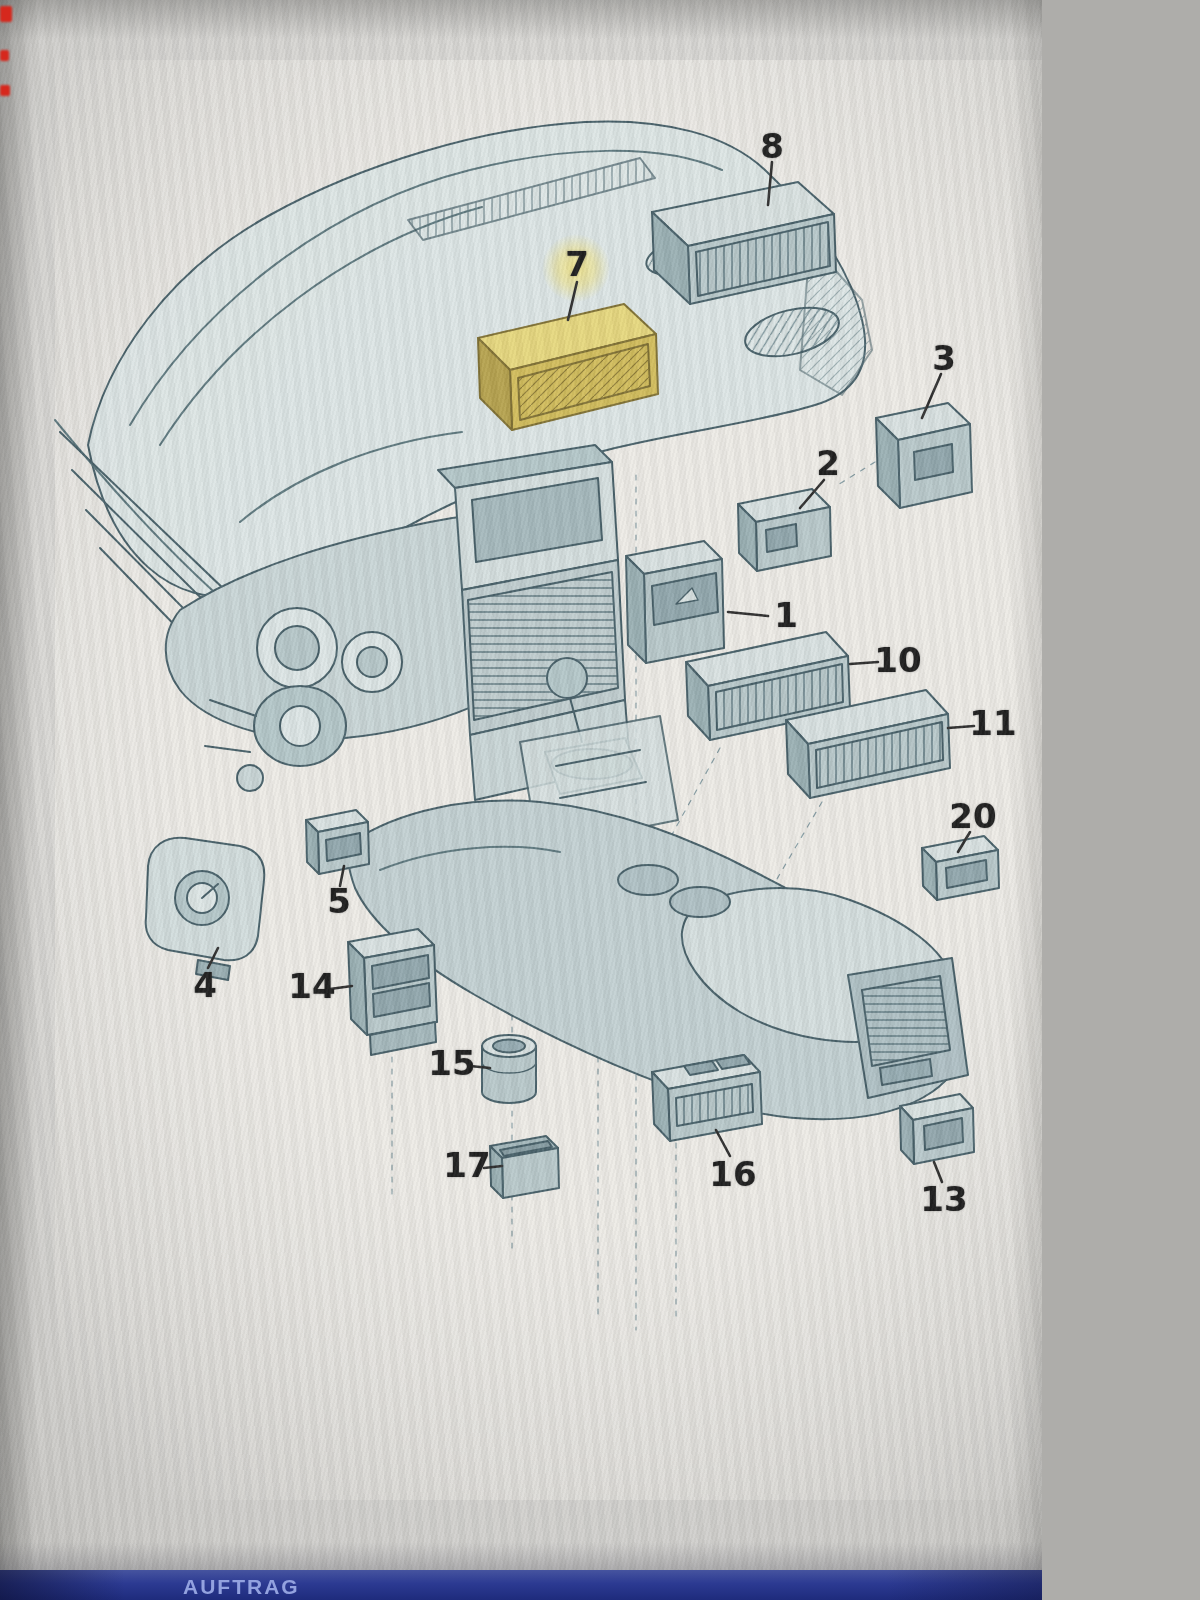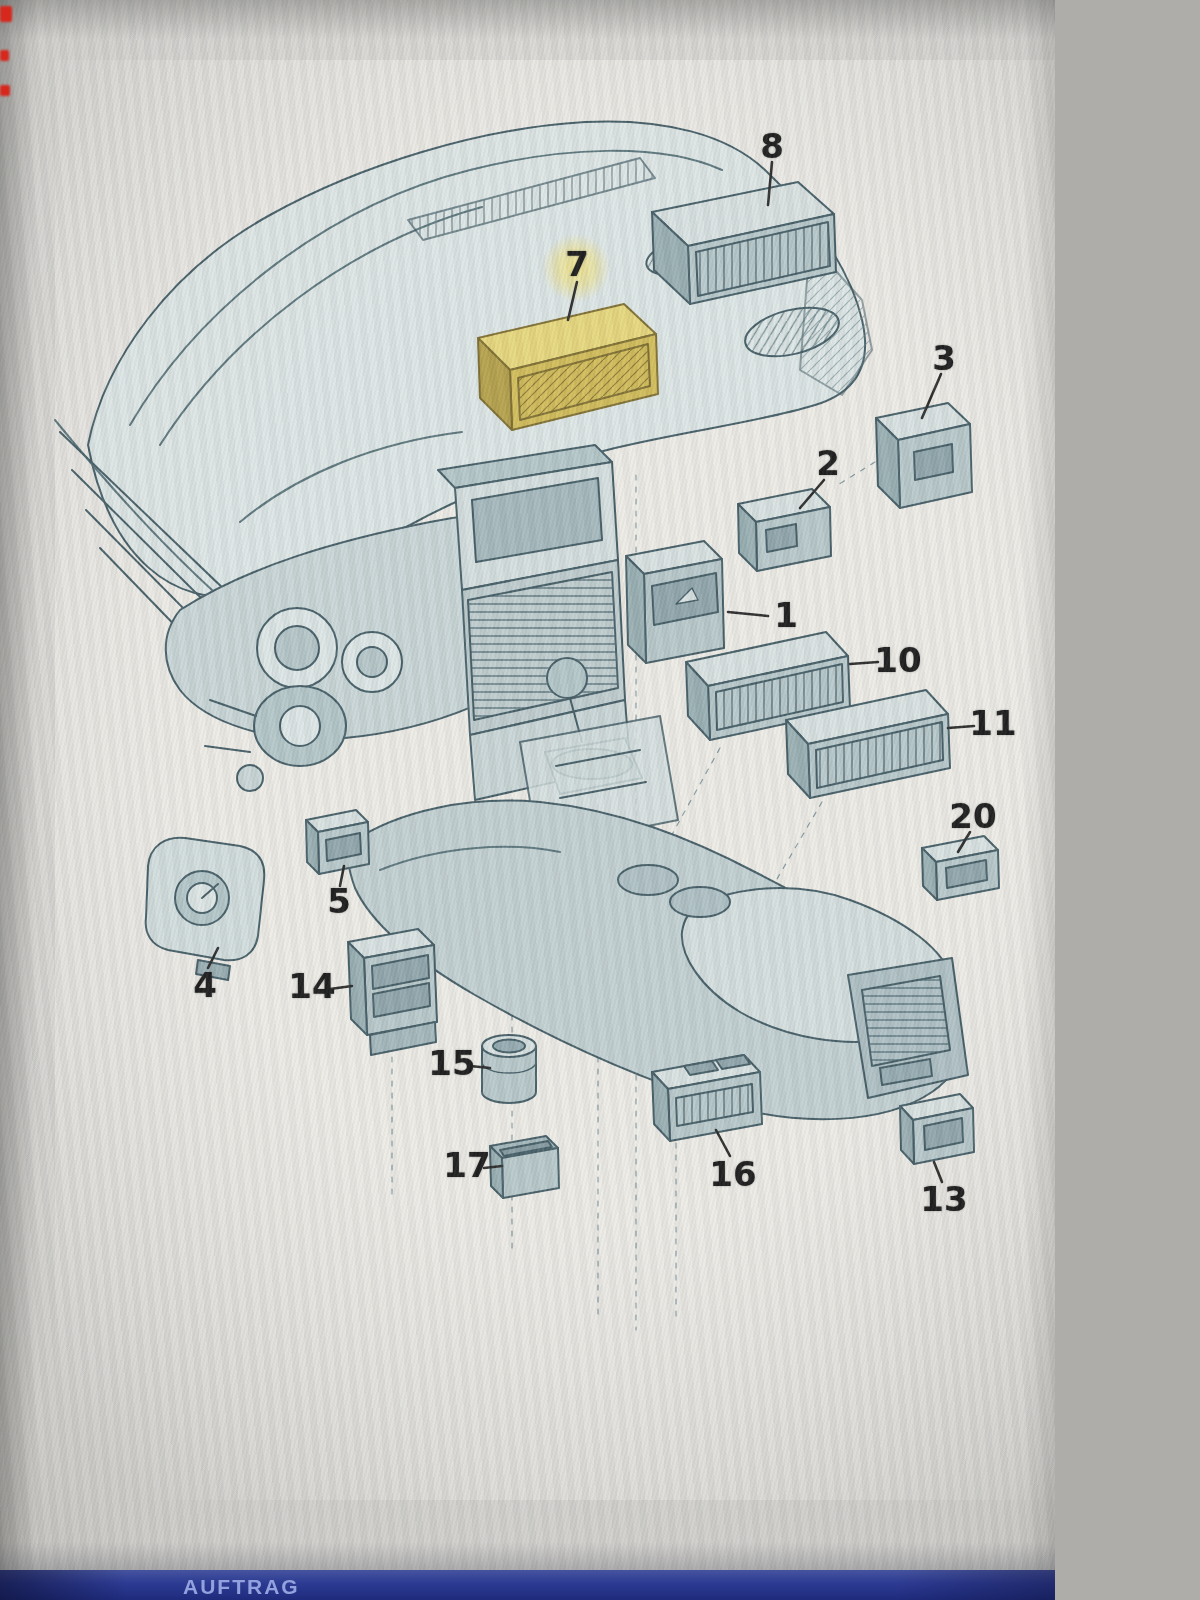--- a/index.html
+++ b/index.html
@@ -2,21 +2,20 @@
 <html><head>
 <meta charset="utf-8">
 <style>
   html,body{margin:0;padding:0;background:#aeadaa;}
   .screen{
     position:relative;width:1042px;height:1600px;overflow:hidden;
     font-family:"DejaVu Sans",sans-serif;
     background:
       radial-gradient(95% 80% at 52% 42%, #deddda 35%, #cfcecb 70%, #c2c1be 100%),
       linear-gradient(180deg,#b5b4b1 0%,#d2d1ce 10%,#d4d3d0 80%,#bcbbb8 100%);
-    padding-left: 13px;
   }
   
   .texture{
     position:absolute;inset:0;z-index:5;pointer-events:none;
     background:
       repeating-linear-gradient(104deg, rgba(255,255,255,.05) 0 2px, rgba(115,115,112,.05) 2px 4px),
       repeating-linear-gradient(86deg, rgba(0,0,0,.03) 0 7px, rgba(255,255,255,.02) 7px 14px);
   }
   .vignette{
     position:absolute;inset:0;z-index:6;pointer-events:none;

